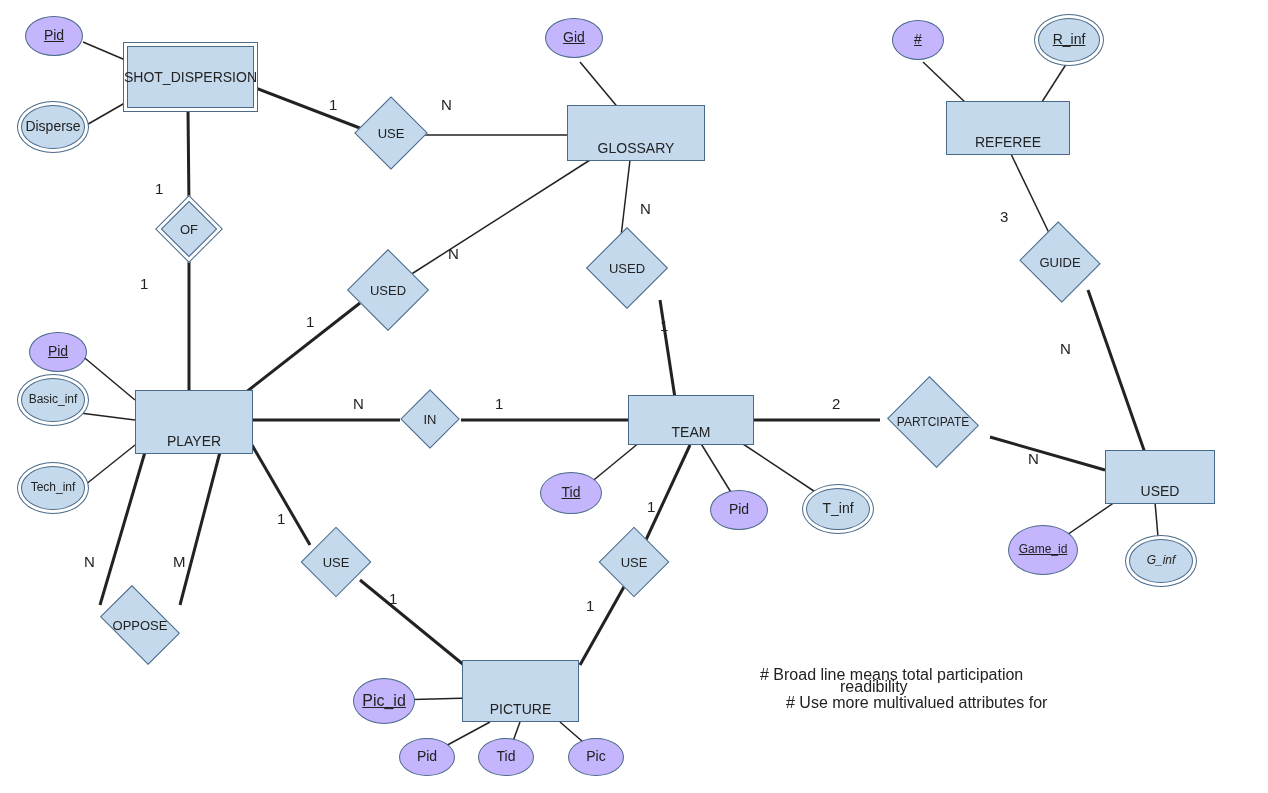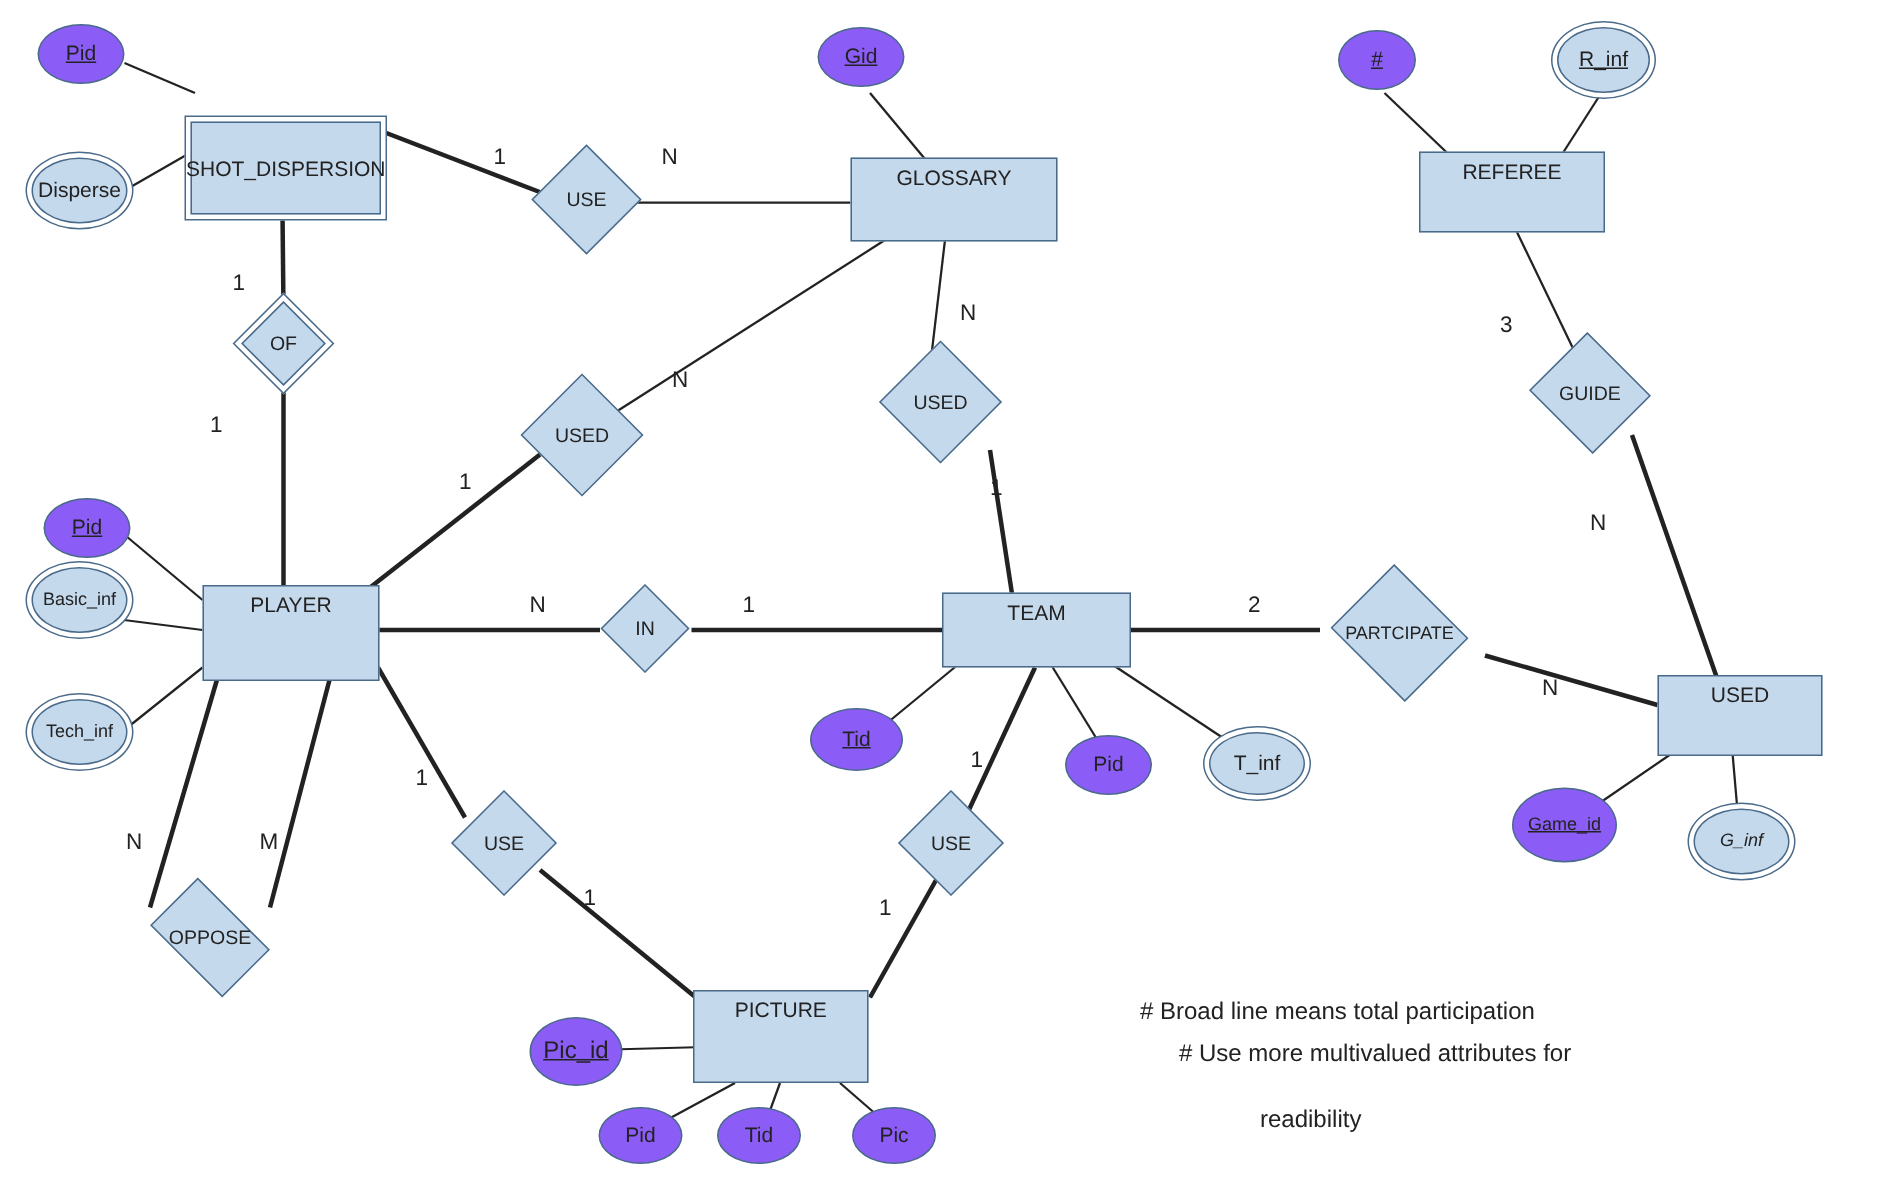--- a/index.html
+++ b/index.html
@@ -12,21 +12,21 @@
     font-size: 14px;
     color: #222;
     position: relative;
   }
   svg { position: absolute; left: 0; top: 0; }
   .entity {
     position: absolute;
     background: #c5d9ed;
     border: 1.5px solid #4a6a8a;
     display: flex;
-    align-items: flex-start;
+    align-items: flex-end;
     justify-content: center;
     text-align: center;
     box-sizing: border-box;
     padding: 4px;
   }
   .weak-entity {
     position: absolute;
     box-sizing: border-box;
     border: 1.5px solid #4a6a8a;
     padding: 3px;
@@ -35,21 +35,21 @@
   .weak-entity .inner {
     width: 100%; height: 100%;
     background: #c5d9ed;
     border: 1.5px solid #4a6a8a;
     display: flex; align-items: center; justify-content: center;
     text-align: center;
     box-sizing: border-box;
   }
   .attr {
     position: absolute;
-    background: #8b5cf6;
+    background: #c4b5fd;
     border: 1.5px solid #4a6a8a;
     border-radius: 50%;
     display: flex;
     align-items: center;
     justify-content: center;
     text-align: right;
     box-sizing: border-box;
     padding: 2px;
     line-height: 1.1;
   }
@@ -156,21 +156,21 @@
       <line x1="360" y1="580" x2="470" y2="670"></line>
       <line x1="690" y1="445" x2="645" y2="542"></line>
       <line x1="625" y1="585" x2="580" y2="665"></line>
       <line x1="753" y1="420" x2="880" y2="420"></line>
       <line x1="990" y1="437" x2="1105" y2="470"></line>
       <line x1="1088" y1="290" x2="1145" y2="453"></line>
     </g>
   </g>
 </svg>
 
-<div class="weak-entity" style="left:123px; top:42px; width:135px; height:70px;margin-top:35px;">
+<div class="weak-entity" style="left:123px; top:42px; width:135px; height:70px;">
   <div class="inner">SHOT_DISPERSION</div>
 </div>
 
 <div class="entity" style="left:135px; top:390px; width:118px; height:64px;">
   <span>PLAYER</span>
 </div>
 
 <div class="entity" style="left:567px; top:105px; width:138px; height:56px;">
   <span>GLOSSARY</span>
 </div>
@@ -319,13 +319,13 @@
 <div class="card" style="left:389px; top:590px;">1</div>
 <div class="card" style="left:647px; top:498px;">1</div>
 <div class="card" style="left:586px; top:597px;">1</div>
 <div class="card" style="left:832px; top:395px;">2</div>
 <div class="card" style="left:1028px; top:450px;">N</div>
 <div class="card" style="left:1000px; top:208px;">3</div>
 <div class="card" style="left:1060px; top:340px;">N</div>
 
 <div class="note" style="left:760px; top:666px;"># Broad line means  total participation</div>
 <div class="note" style="left:786px; top:694px;"># Use more multivalued attributes for</div>
-<div class="note" style="left:840px; top:738px;">readibility</div>
+<div class="note" style="left:840px; top:678px;">readibility</div>
 
 </body></html>

